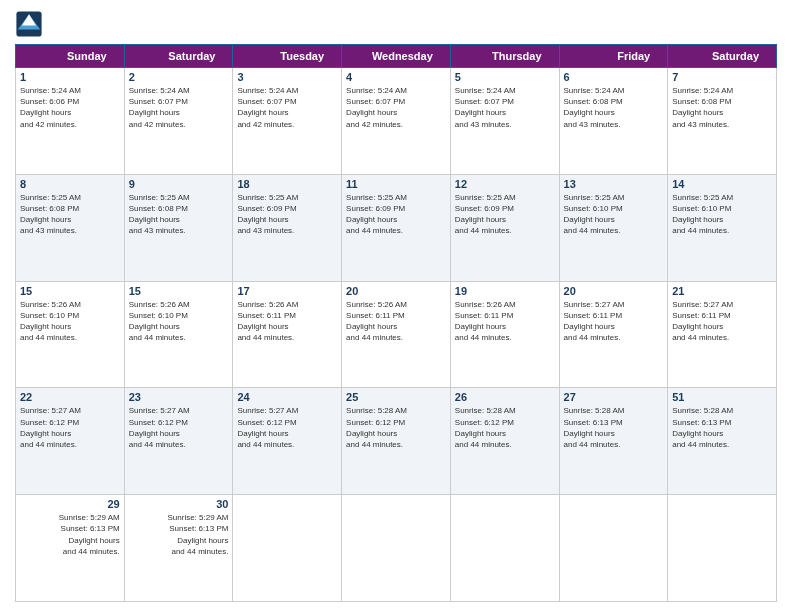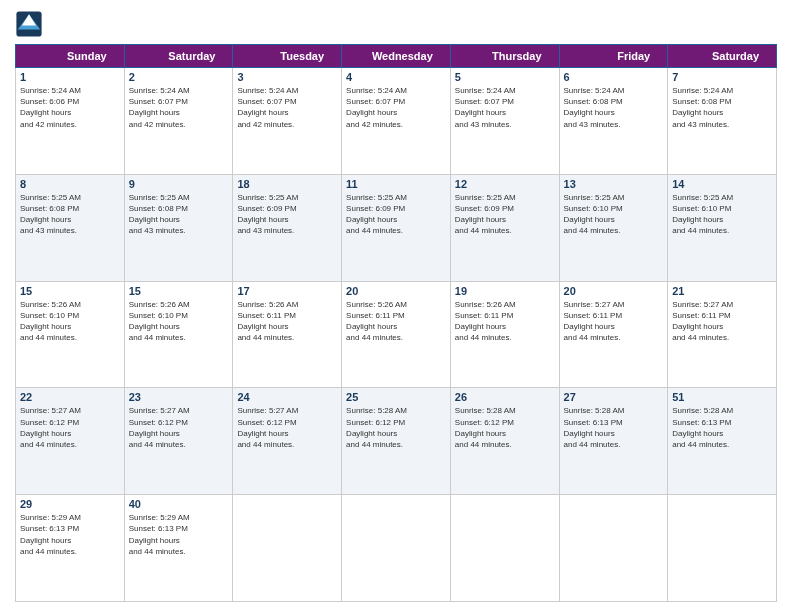--- a/index.html
+++ b/index.html
@@ -71,20 +71,21 @@
       vertical-align: top;
       padding: 3px 4px;
       font-size: 8.5px;
       color: #333;
       width: calc(100% / 7);
       height: 80px;
       background: #fff;
     }
     .calendar tr:last-child td {
       height: 80px;
+      text-align: right;
     }
     .day-num {
       font-size: 11px;
       font-weight: bold;
       color: #1a3a5c;
       display: block;
       margin-bottom: 2px;
     }
     .day-info {
       font-size: 8px;
@@ -252,21 +253,21 @@
         <span class="day-num">51</span>
         <span class="day-info">Sunrise: 5:28 AM<br>Sunset: 6:13 PM<br>Daylight hours<br>and 44 minutes.</span>
       </td>
         </tr>
         <tr>
           <td>
         <span class="day-num">29</span>
         <span class="day-info">Sunrise: 5:29 AM<br>Sunset: 6:13 PM<br>Daylight hours<br>and 44 minutes.</span>
       </td>
           <td>
-        <span class="day-num">40</span>
+        <span class="day-num">30</span>
         <span class="day-info">Sunrise: 5:29 AM<br>Sunset: 6:13 PM<br>Daylight hours<br>and 44 minutes.</span>
       </td>
           <td class="empty-cell"></td>
           <td class="empty-cell"></td>
           <td class="empty-cell"></td>
           <td class="empty-cell"></td>
           <td class="empty-cell"></td>
         </tr>
       </tbody>
   </table>

